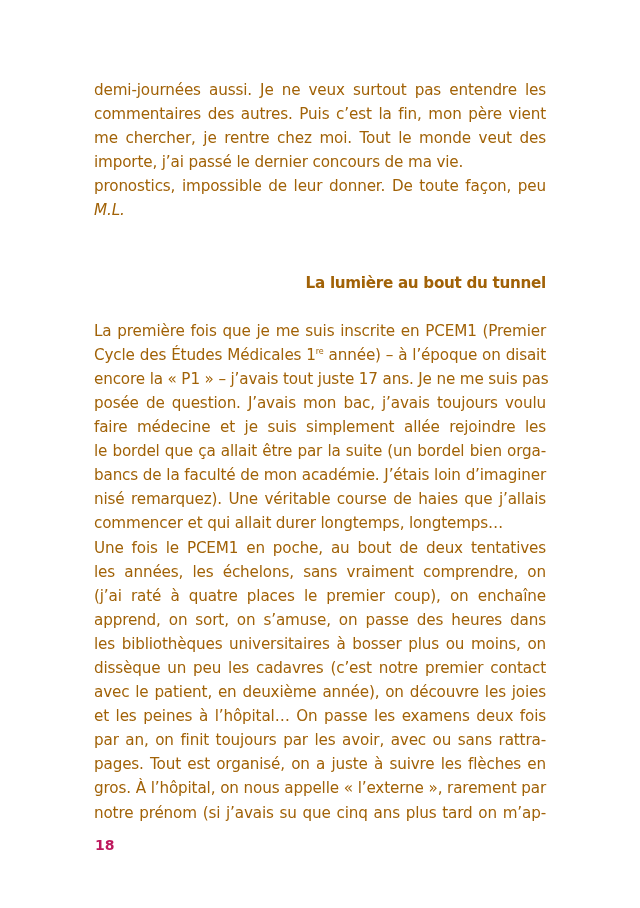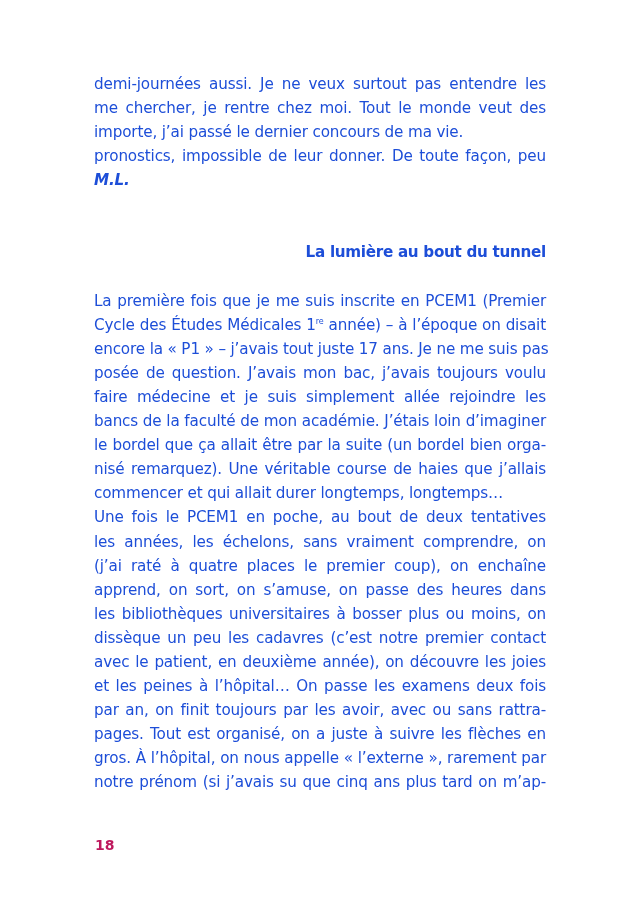--- a/index.html
+++ b/index.html
@@ -1,36 +1,36 @@
 <!DOCTYPE html>
 <html><head>
 <meta charset="utf-8">
 <style>
   html, body { margin: 0; padding: 0; background: #ffffff; }
   body { width: 640px; height: 908px; position: relative; overflow: hidden; }
   .page {
     position: absolute;
     left: 94px;
-    top: 72px;
+    top: 78px;
     width: 452px;
     font-family: "DejaVu Sans", "Liberation Sans", sans-serif;
     font-size: 15.2px;
     line-height: 24.1px;
-    color: #1d4ed8;
+    color: #a16207;
     letter-spacing: -0.15px;
   }
   .line {
     display: block;
     white-space: nowrap;
     text-align: justify;
     text-align-last: justify;
     height: 24.1px;
   }
   .line.last { text-align-last: left; }
-  .sig { font-style: italic; display: block; height: 24.1px; font-weight: bold; }
+  .sig { font-style: italic; display: block; height: 24.1px; }
   .gap1 { height: 48px; }
   .heading {
     display: block;
     font-weight: bold;
     font-size: 15.2px;
     height: 24.1px;
     letter-spacing: -0.3px;
     text-align: right;
   }
   .gap2 { height: 24px; }
@@ -44,40 +44,41 @@
     font-size: 14px;
     color: #be185d;
   }
 </style>
 </head>
 <body>
 
 <div class="page">
   <div>
     <span class="line">demi-journées aussi. Je ne veux surtout pas entendre les</span>
+    <span class="line">commentaires des autres. Puis c’est la fin, mon père vient</span>
     <span class="line">me chercher, je rentre chez moi. Tout le monde veut des</span>
     <span class="line last">importe, j’ai passé le dernier concours de ma vie.</span>
     <span class="line">pronostics, impossible de leur donner. De toute façon, peu</span>
     <span class="sig">M.L.</span>
   </div>
 
   <div class="gap1"></div>
 
   <span class="heading">La lumière au bout du tunnel</span>
 
   <div class="gap2"></div>
 
   <div>
     <span class="line">La première fois que je me suis inscrite en PCEM1 (Premier</span>
     <span class="line"><span>Cycle des Études Médicales 1</span><sup>re</sup><span> année) – à l’époque on disait</span></span>
     <span class="line">encore la « P1 » – j’avais tout juste 17 ans. Je ne me suis pas</span>
     <span class="line">posée de question. J’avais mon bac, j’avais toujours voulu</span>
     <span class="line">faire médecine et je suis simplement allée rejoindre les</span>
+    <span class="line">le bordel que ça allait être par la suite (un bordel bien orga-</span>
     <span class="line">bancs de la faculté de mon académie. J’étais loin d’imaginer</span>
-    <span class="line">le bordel que ça allait être par la suite (un bordel bien orga-</span>
     <span class="line">nisé remarquez). Une véritable course de haies que j’allais</span>
     <span class="line last">commencer et qui allait durer longtemps, longtemps…</span>
     <span class="line">Une fois le PCEM1 en poche, au bout de deux tentatives</span>
     <span class="line">les années, les échelons, sans vraiment comprendre, on</span>
     <span class="line">(j’ai raté à quatre places le premier coup), on enchaîne</span>
     <span class="line">apprend, on sort, on s’amuse, on passe des heures dans</span>
     <span class="line">les bibliothèques universitaires à bosser plus ou moins, on</span>
     <span class="line">dissèque un peu les cadavres (c’est notre premier contact</span>
     <span class="line">avec le patient, en deuxième année), on découvre les joies</span>
     <span class="line">et les peines à l’hôpital… On passe les examens deux fois</span>

